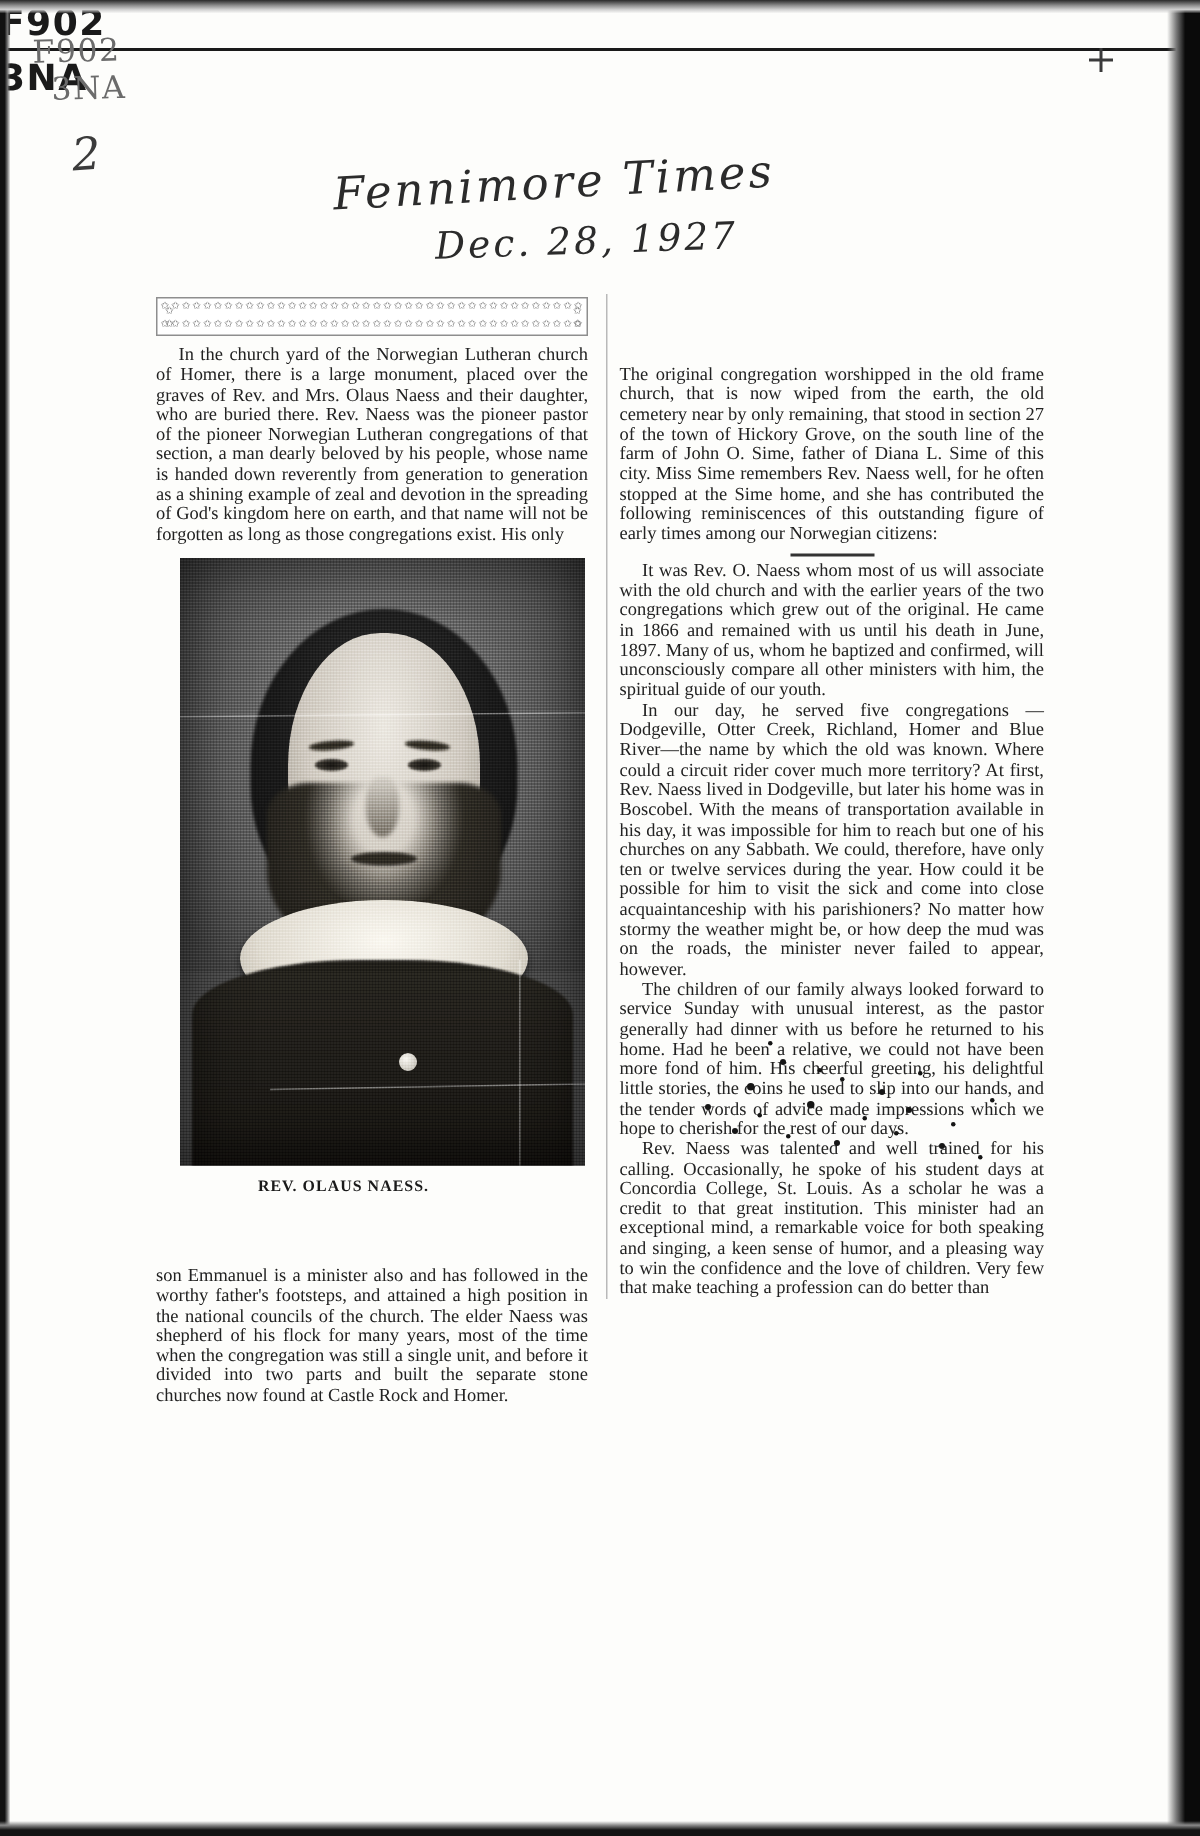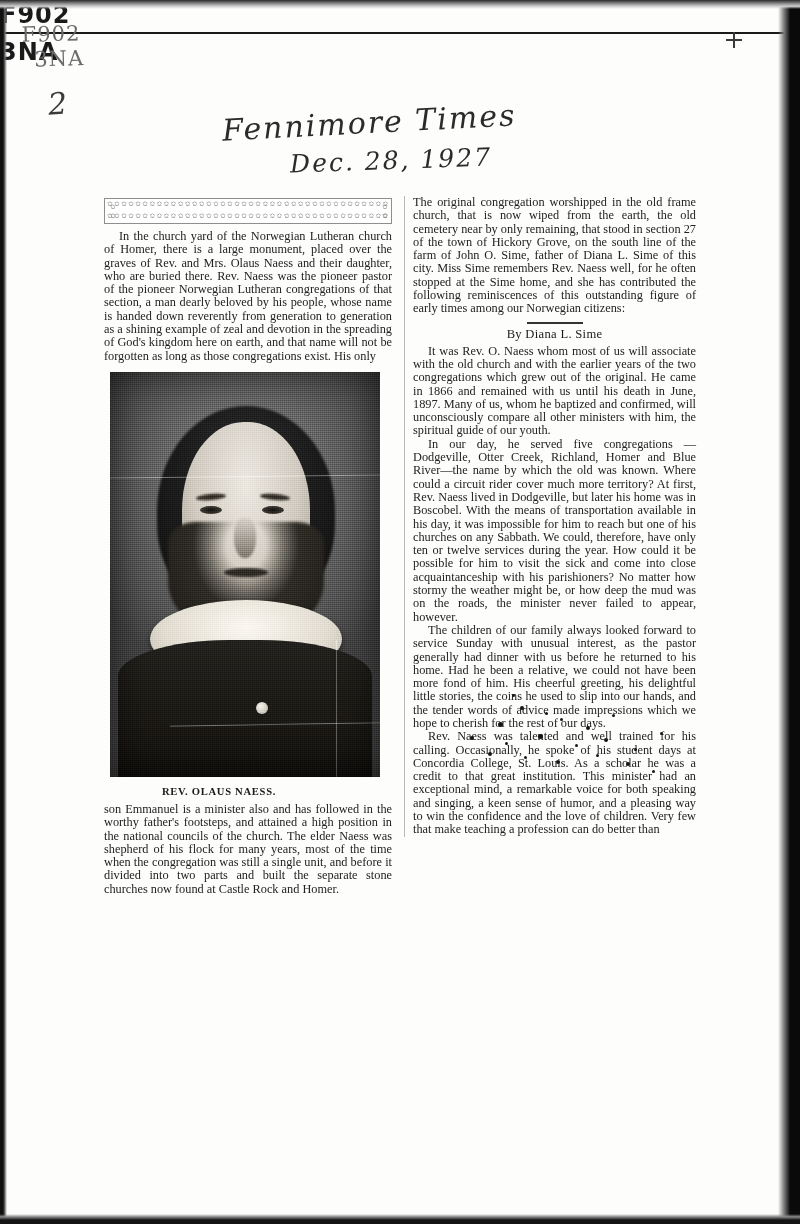--- a/index.html
+++ b/index.html
@@ -154,24 +154,24 @@
   .body-text {
     font-family: "Liberation Serif", serif;
     font-size: 12.3px;
     line-height: 13.3px;
     text-align: justify;
     color: #222;
     -webkit-hyphens: none;
     hyphens: none;
   }
   .body-text p { margin: 0; text-indent: 15px; }
-  .body-text p.noindent { text-indent: 0; }
-
-  
-  .photo-wrap { margin: 9px 0 0 6px; width: 218px; }
+  .body-text p.noindent { text-indent: 0; margin-top: 47px; }
+
+  
+  .photo-wrap { margin: 9px 0 0 16px; width: 218px; }
   .photo {
     position: relative;
     width: 270px; height: 405px;
     background: #4a4a4a;
     overflow: hidden;
     filter: contrast(1.08);
   }
   .ph-bg {
     position: absolute; inset: 0;
     background:
@@ -360,21 +360,20 @@
         <p class="noindent">son Emmanuel is a minister also and has followed in the worthy father's footsteps, and attained a high position in the national councils of the church. The elder Naess was shepherd of his flock for many years, most of the time when the congregation was still a single unit, and before it divided into two parts and built the separate stone churches now found at Castle Rock and Homer.</p>
       </div>
     </div>
 
     <div class="col col-right">
       <div class="body-text">
         <p class="noindent">The original congregation worshipped in the old frame church, that is now wiped from the earth, the old cemetery near by only remaining, that stood in section 27 of the town of Hickory Grove, on the south line of the farm of John O. Sime, father of Diana L. Sime of this city. Miss Sime remembers Rev. Naess well, for he often stopped at the Sime home, and she has contributed the following reminiscences of this outstanding figure of early times among our Norwegian citizens:</p>
       </div>
 
       <div class="byline-rule"></div>
-      <div class="byline">By Diana L. Sime</div>
 
       <div class="body-text">
         <p>It was Rev. O. Naess whom most of us will associate with the old church and with the earlier years of the two congregations which grew out of the original. He came in 1866 and remained with us until his death in June, 1897. Many of us, whom he baptized and confirmed, will unconsciously compare all other ministers with him, the spiritual guide of our youth.</p>
         <p>In our day, he served five congregations — Dodgeville, Otter Creek, Richland, Homer and Blue River—the name by which the old was known. Where could a circuit rider cover much more territory? At first, Rev. Naess lived in Dodgeville, but later his home was in Boscobel. With the means of transportation available in his day, it was impossible for him to reach but one of his churches on any Sabbath. We could, therefore, have only ten or twelve services during the year. How could it be possible for him to visit the sick and come into close acquaintanceship with his parishioners? No matter how stormy the weather might be, or how deep the mud was on the roads, the minister never failed to appear, however.</p>
         <p>The children of our family always looked forward to service Sunday with unusual interest, as the pastor generally had dinner with us before he returned to his home. Had he been a relative, we could not have been more fond of him. His cheerful greeting, his delightful little stories, the coins he used to slip into our hands, and the tender words of advice made impressions which we hope to cherish for the rest of our days.</p>
         <p>Rev. Naess was talented and well trained for his calling. Occasionally, he spoke of his student days at Concordia College, St. Louis. As a scholar he was a credit to that great institution. This minister had an exceptional mind, a remarkable voice for both speaking and singing, a keen sense of humor, and a pleasing way to win the confidence and the love of children. Very few that make teaching a profession can do better than</p>
       </div>
     </div>
   </div>
 

